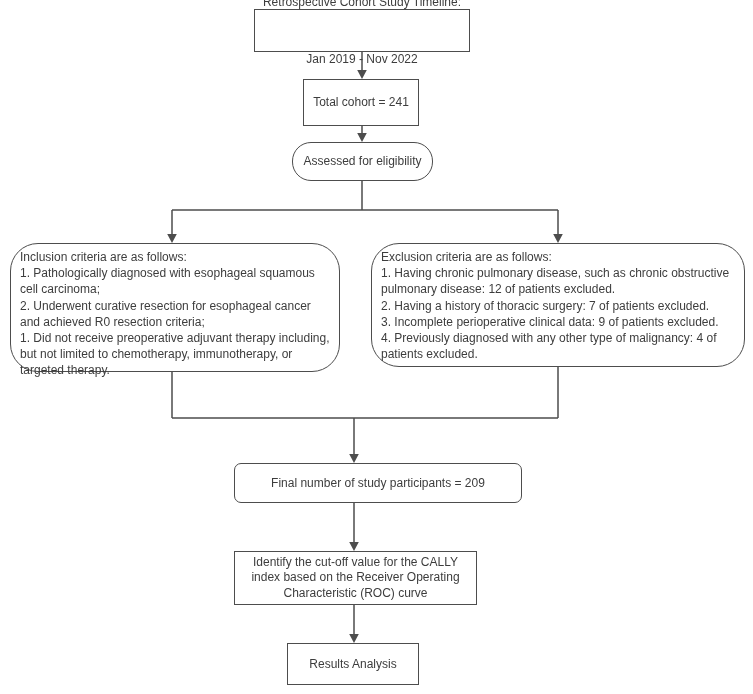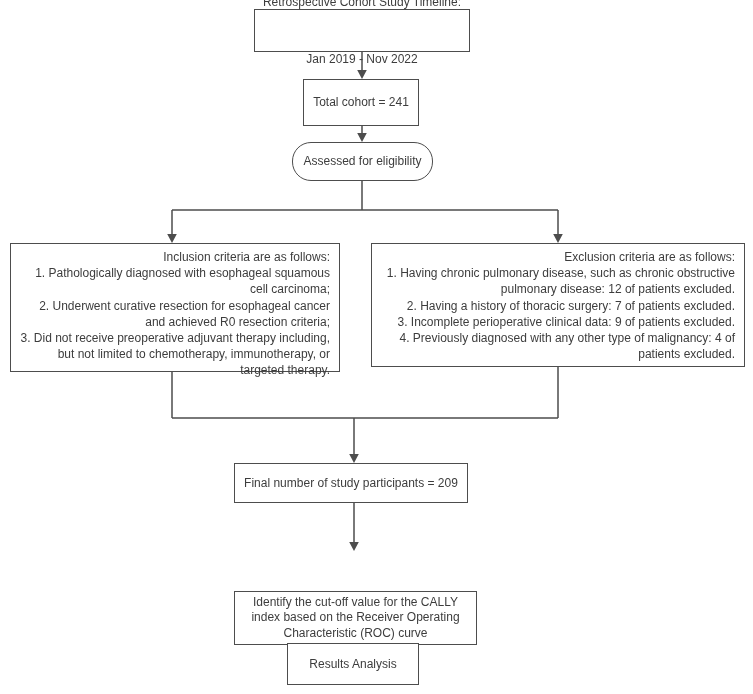--- a/index.html
+++ b/index.html
@@ -26,39 +26,40 @@
     gap: 40px;
   }
   .box.center {
     display: flex;
     flex-direction: column;
     align-items: center;
     justify-content: center;
     text-align: center;
   }
   .box.left {
-    text-align: right;
+    text-align: left;
     padding: 5px 9px 12px 9px;
+    border-radius: 28px;
   }
   #connectors {
     position: absolute;
     left: 0;
     top: 0;
     width: 753px;
     height: 694px;
     pointer-events: none;
   }
   
   #box-timeline   { left: 254px; top: 9px;   width: 216px; height: 43px; }
   #box-total      { left: 303px; top: 79px;  width: 116px; height: 47px; }
   #box-assessed   { left: 292px; top: 142px; width: 141px; height: 39px; border-radius: 19px; }
   #box-inclusion  { left: 10px;  top: 243px; width: 330px; height: 129px; }
   #box-exclusion  { left: 371px; top: 243px; width: 374px; height: 124px; }
-  #box-final      { left: 234px; top: 463px; width: 234px; height: 40px; }
-  #box-cutoff     { left: 234px; top: 551px; width: 243px; height: 54px; padding: 2px 4px; line-height: 15.6px; margin-top: 40px; }
+  #box-final      { left: 234px; top: 463px; width: 288px; height: 40px; border-radius: 7px; }
+  #box-cutoff     { left: 234px; top: 551px; width: 243px; height: 54px; padding: 2px 4px; line-height: 15.6px; }
   #box-results    { left: 287px; top: 643px; width: 132px; height: 42px; }
 </style>
 </head>
 <body>
 
 <div id="canvas">
 
   <svg id="connectors" viewBox="0 0 753 694" xmlns="http://www.w3.org/2000/svg">
 
     <path d="M362,52 L362,71
@@ -93,21 +94,21 @@
   </div>
 
   <div id="box-assessed" class="box center">
     <div>Assessed for eligibility</div>
   </div>
 
   <div id="box-inclusion" class="box left">
     <div>Inclusion criteria are as follows:</div>
     <div>1. Pathologically diagnosed with esophageal squamous cell carcinoma;</div>
     <div>2. Underwent curative resection for esophageal cancer and achieved R0 resection criteria;</div>
-    <div>3. Did not receive preoperative adjuvant therapy including, but not limited to chemotherapy, immunotherapy, or targeted therapy.</div>
+    <div>1. Did not receive preoperative adjuvant therapy including, but not limited to chemotherapy, immunotherapy, or targeted therapy.</div>
   </div>
 
   <div id="box-exclusion" class="box left">
     <div>Exclusion criteria are as follows:</div>
     <div>1. Having chronic pulmonary disease, such as chronic obstructive pulmonary disease: 12 of patients excluded.</div>
     <div>2. Having a history of thoracic surgery: 7 of patients excluded.</div>
     <div>3. Incomplete perioperative clinical data: 9 of patients excluded.</div>
     <div>4. Previously diagnosed with any other type of malignancy: 4 of patients excluded.</div>
   </div>
 

